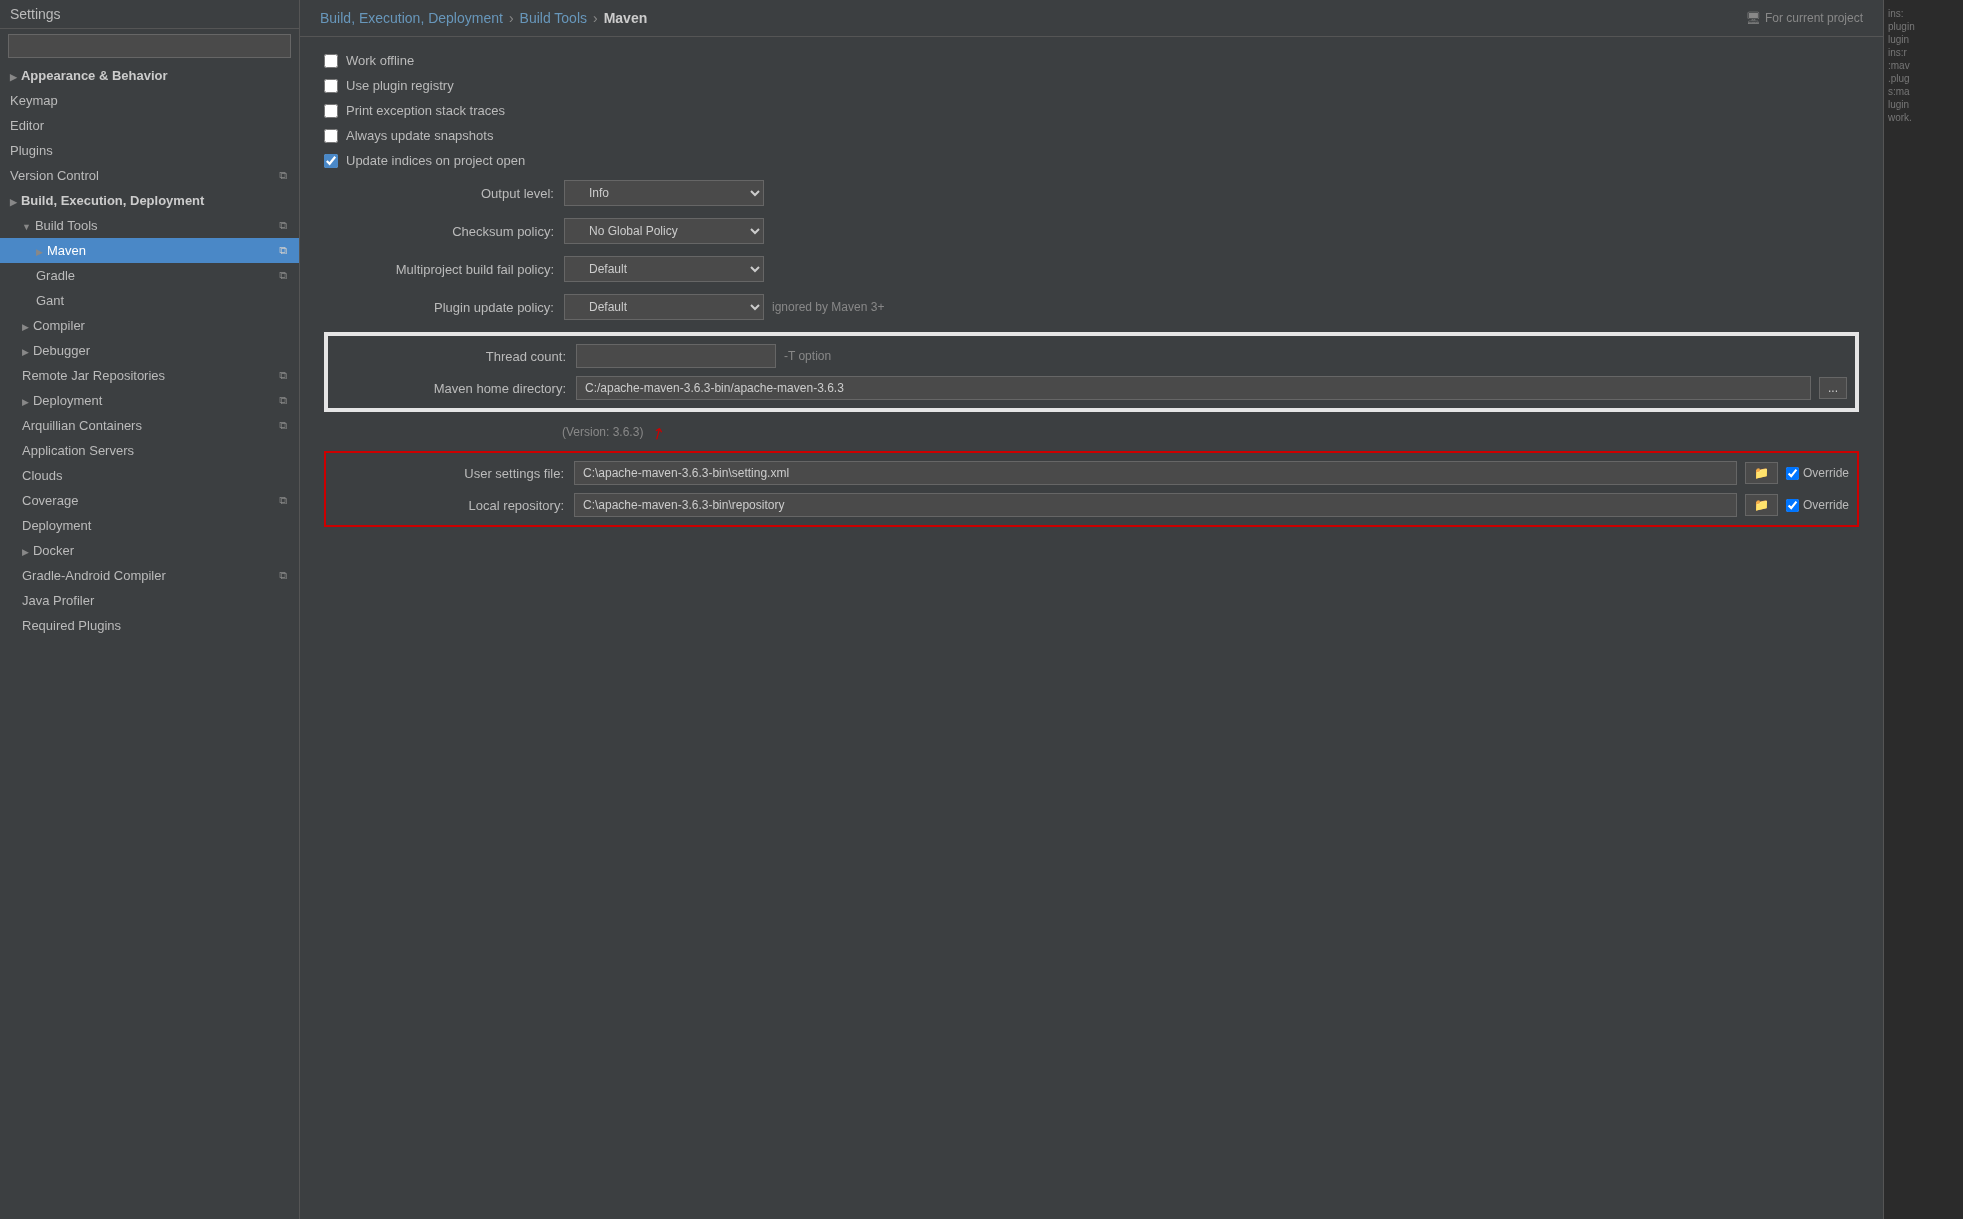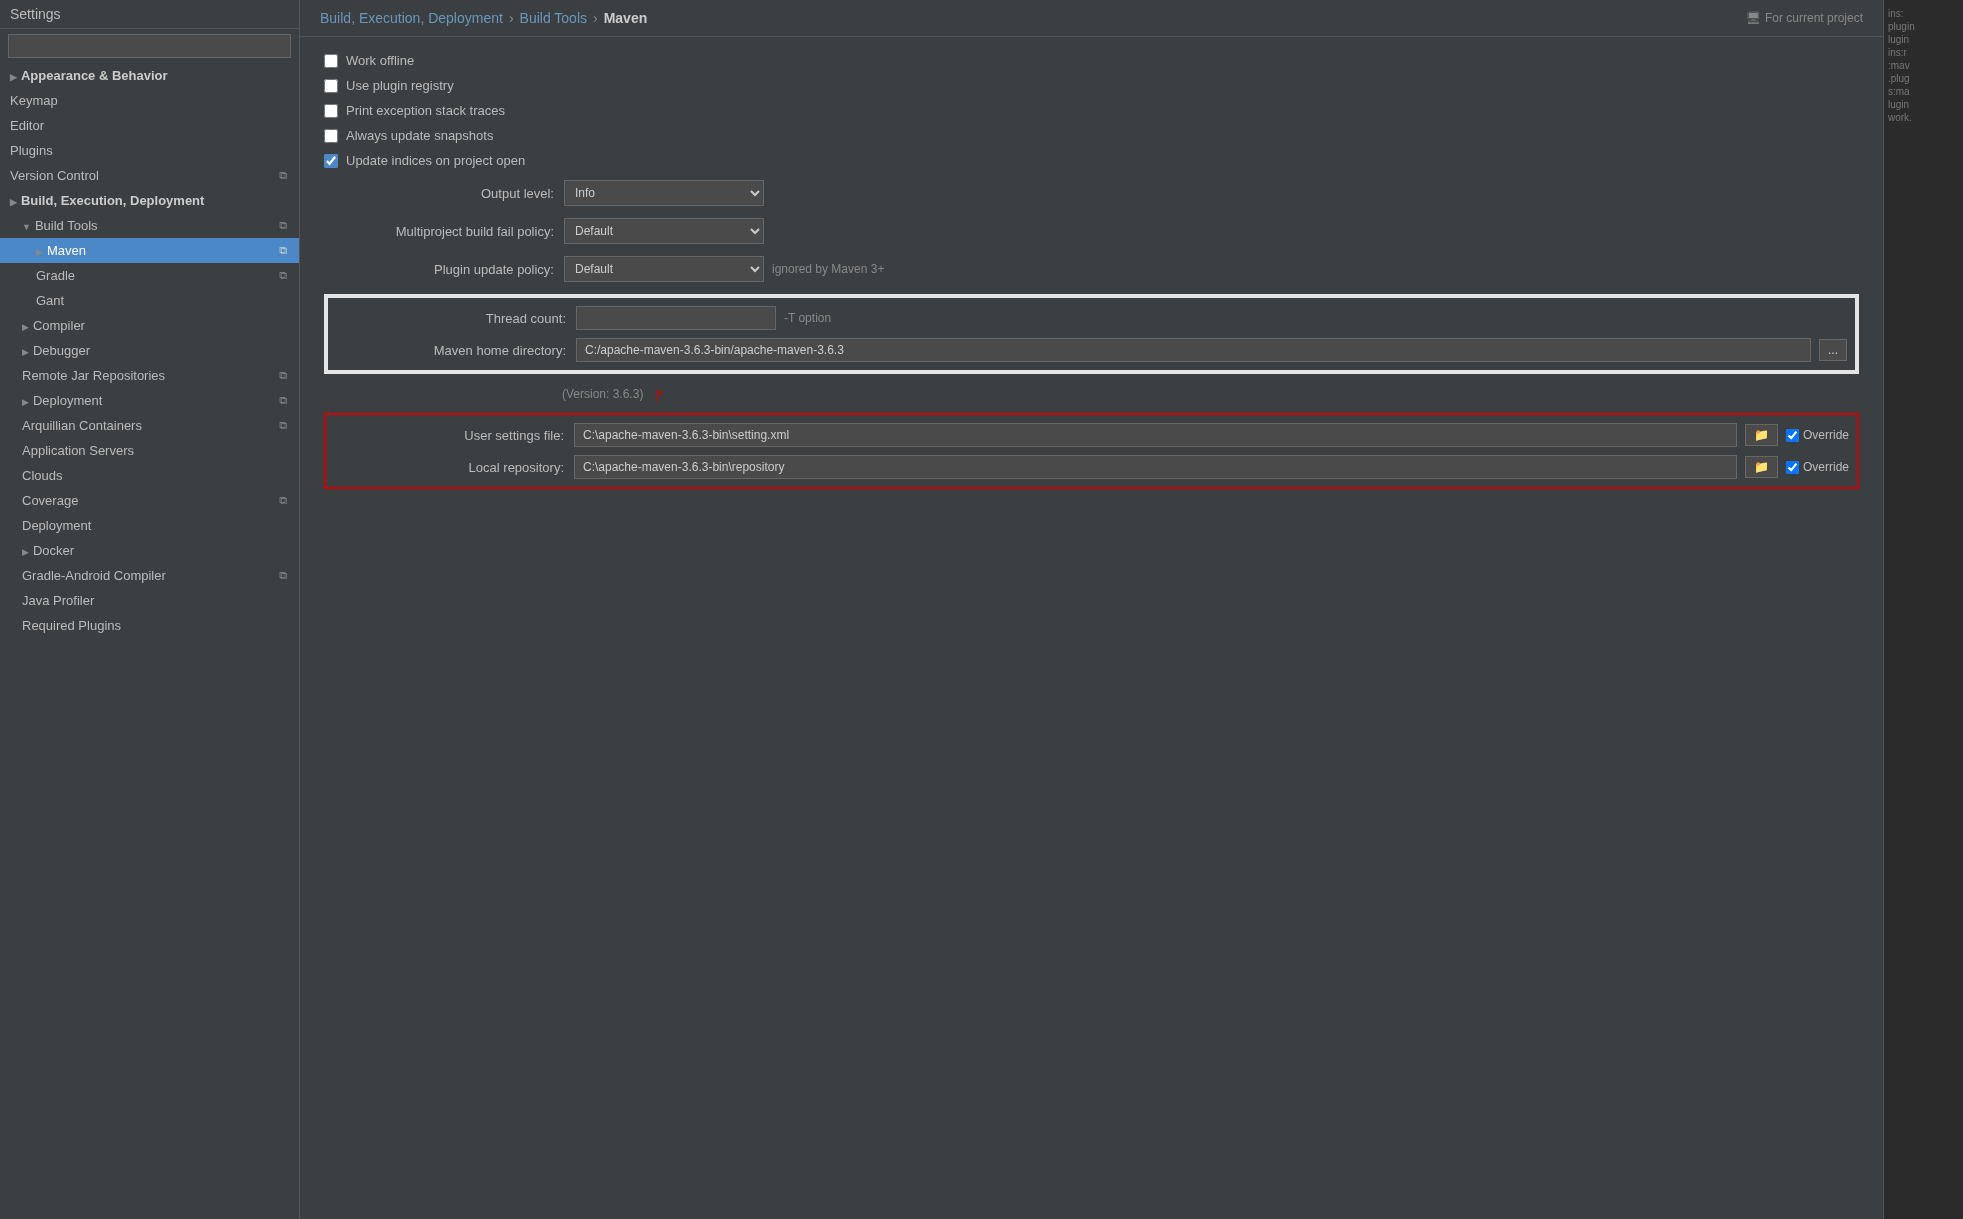--- a/index.html
+++ b/index.html
@@ -162,21 +162,21 @@
       display: flex;
       align-items: center;
       gap: 8px;
       flex: 1;
     }
 
     select {
       background: #4a4a4a;
       border: 1px solid #666;
       color: #ccc;
-      padding: 4px 6px;
+      padding: 4px 20px;
       font-size: 12px;
       min-width: 200px;
       outline: none;
       cursor: pointer;
     }
 
     input[type="text"] {
       background: #4a4a4a;
       border: 1px solid #666;
       color: #ccc;
@@ -406,20 +406,31 @@
       <div class="form-control-area">
         <select>
           <option>Info</option>
           <option>Debug</option>
           <option>Warning</option>
           <option>Error</option>
         </select>
       </div>
     </div>
 
+    <div class="form-row">
+      <span class="form-label">Checksum policy:</span>
+      <div class="form-control-area">
+        <select>
+          <option>No Global Policy</option>
+          <option>Fail</option>
+          <option>Warn</option>
+          <option>Ignore</option>
+        </select>
+      </div>
+    </div>
 
     <div class="form-row">
       <span class="form-label">Multiproject build fail policy:</span>
       <div class="form-control-area">
         <select>
           <option>Default</option>
           <option>Fail at End</option>
           <option>Never Fail</option>
         </select>
       </div>

